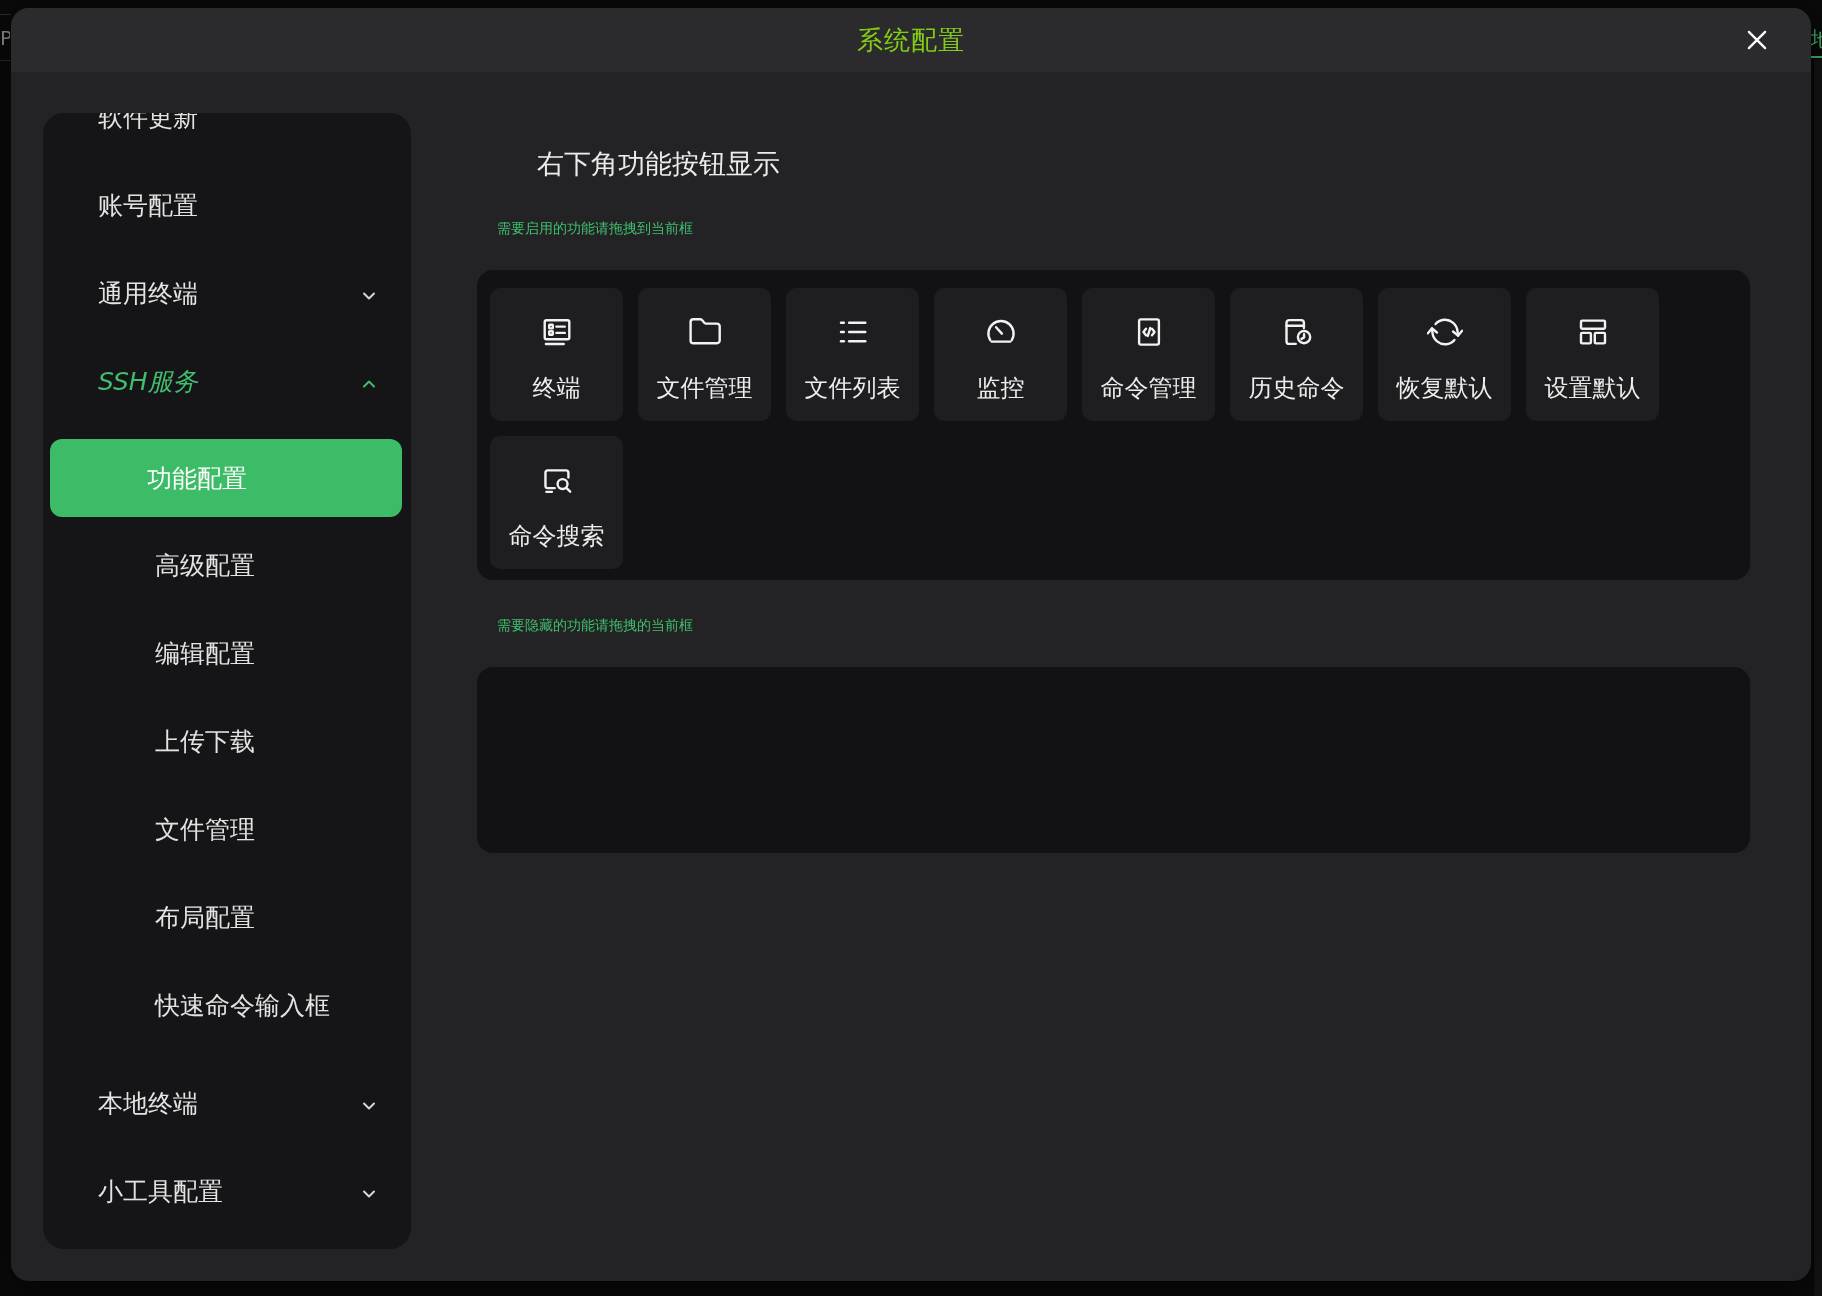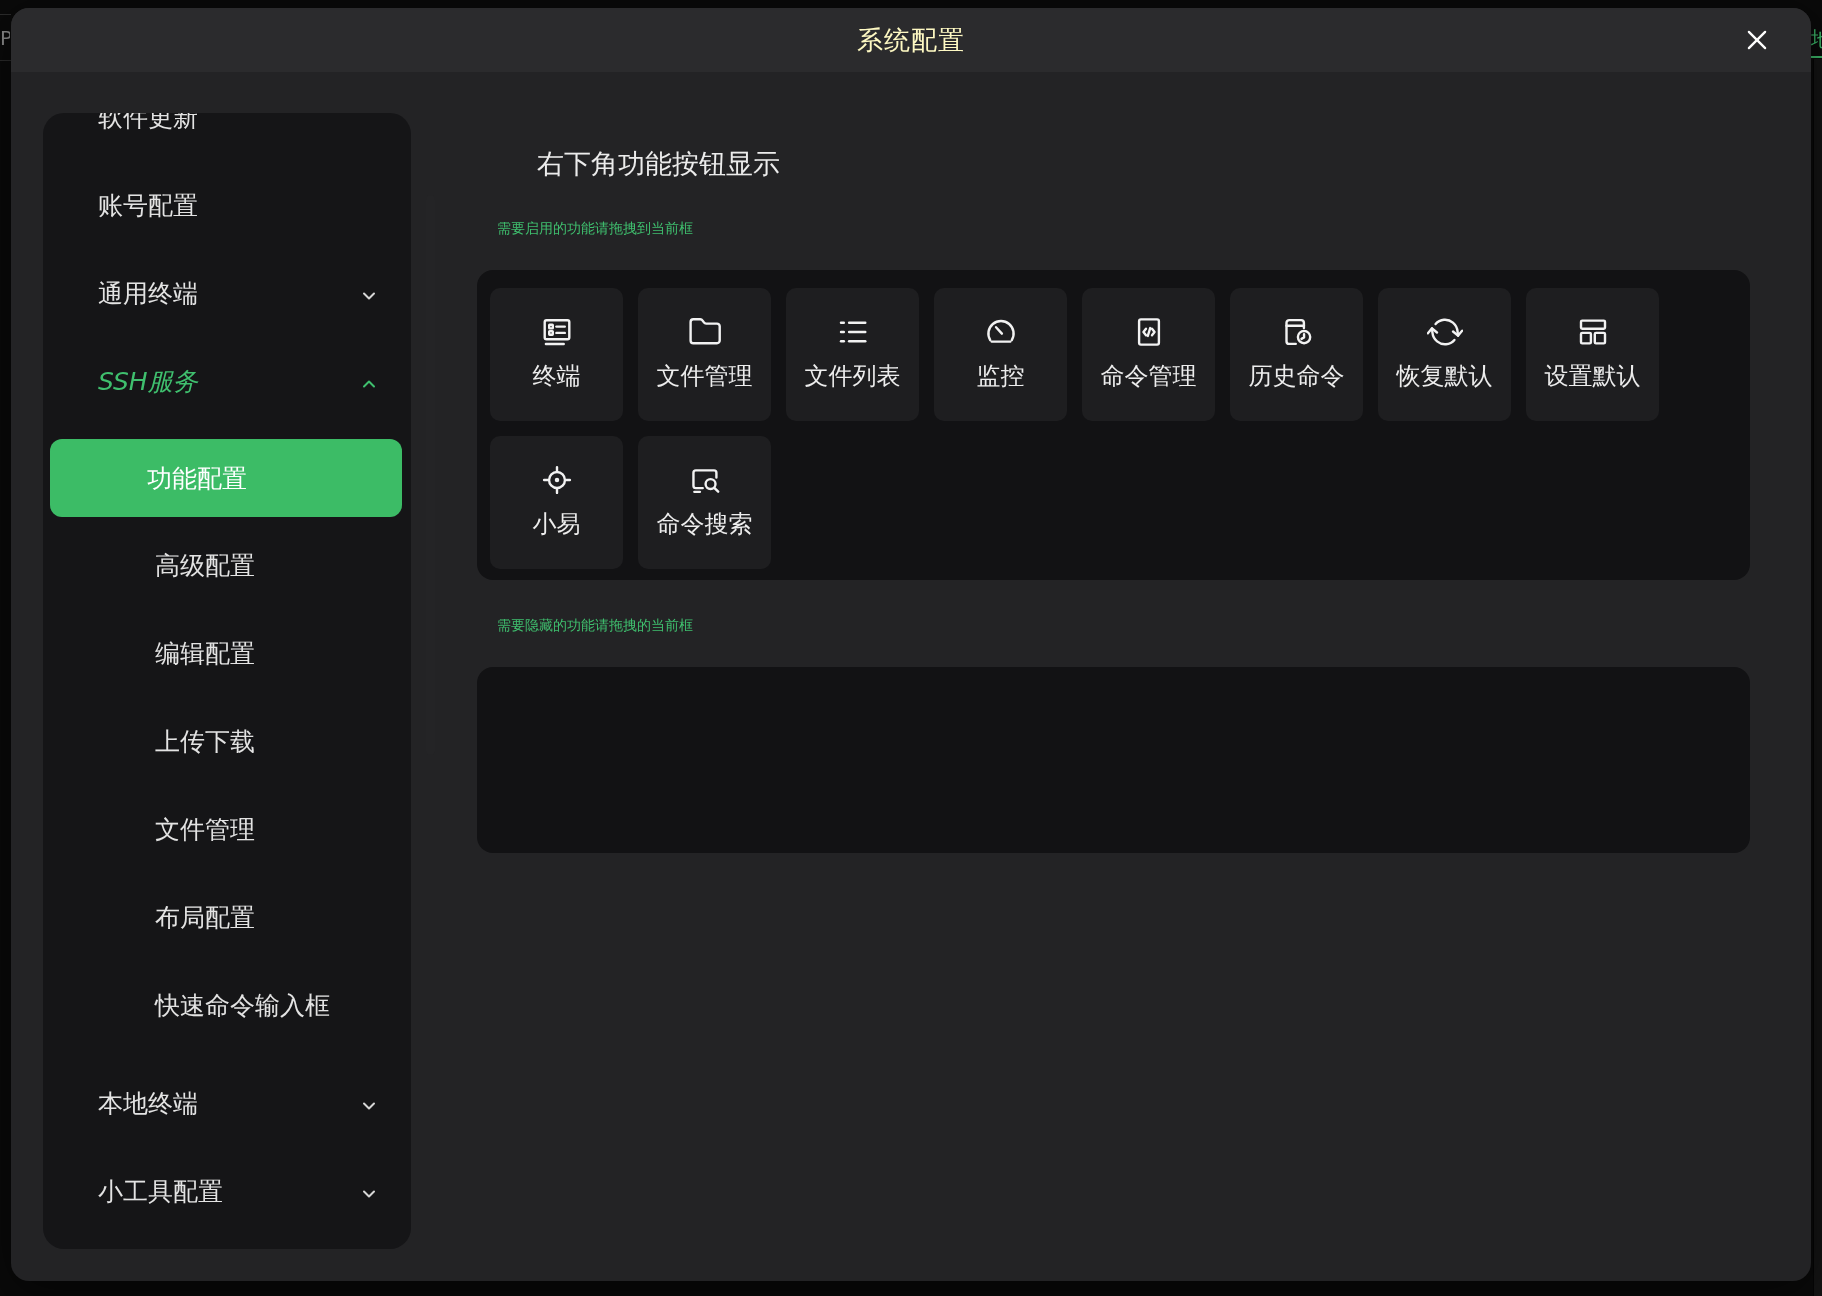--- a/index.html
+++ b/index.html
@@ -21,21 +21,21 @@
   .modal {
     position:absolute; left:11px; top:8px; width:1800px; height:1273px;
     background:#232325; border-radius:18px;
     box-shadow:0 10px 50px rgba(0,0,0,.6);
   }
   .modal-header {
     position:absolute; left:0; top:0; width:100%; height:64px;
     background:#2b2b2d; border-radius:18px 18px 0 0;
     display:flex; align-items:center; justify-content:center;
   }
-  .modal-title { font-size:26px; color:#fef9c3; font-weight:500; letter-spacing:1px;text-align:center; }
+  .modal-title { font-size:26px; color:#84cc16; font-weight:500; letter-spacing:1px;text-align:center; }
   .close-btn {
     position:absolute; right:38px; top:16px; width:32px; height:32px;
     display:flex; align-items:center; justify-content:center; cursor:pointer;
   }
 
   
   .sidebar {
     position:absolute; left:32px; top:105px; width:368px; height:1136px;
     background:#151517; border-radius:21px; overflow:hidden;
   }
@@ -67,20 +67,21 @@
   .hint-hidden  { top:609px; }
   .drop-zone {
     position:absolute; left:466px; width:1273px; background:#121214; border-radius:16px;
   }
   .zone-enabled { top:262px; height:310px; padding:18px 13px; display:flex; flex-wrap:wrap; gap:15px; align-content:flex-start; }
   .zone-hidden  { top:659px; height:186px; }
   .fn-card {
     width:133px; height:133px; background:#1e1e20; border-radius:10px;
     display:flex; flex-direction:column; align-items:center; padding-top:26px;
     cursor:grab;
+    gap:12px;
   }
   .fn-icon { width:36px; height:36px; display:block; }
   .fn-label { margin-top:10px; font-size:24px; color:#ededed; white-space:nowrap; }
 </style>
 </head>
 <body>
 
 <div class="bg-line" style="left:0;top:14px;width:11px;"></div>
 <div class="bg-frag-left">PF</div>
 <div class="bg-line" style="left:0;top:60px;width:11px;"></div>
@@ -246,33 +247,20 @@
             <rect x="4" y="4.4" width="16" height="5.4" rx="0.8"></rect>
             <rect x="4" y="12.6" width="6.6" height="7" rx="0.8"></rect>
             <rect x="13.2" y="12.6" width="6.8" height="7" rx="0.8"></rect>
           </svg>
         </span>
         <span class="fn-label">设置默认</span>
       </div>
       <div class="fn-card">
         <span>
           <svg class="fn-icon" width="36" height="36" viewBox="0 0 24 24" fill="none" stroke="#f2f2f2" stroke-width="1.6" stroke-linecap="round" stroke-linejoin="round">
-            <circle cx="12" cy="12" r="5.3"></circle>
-            <circle cx="12" cy="12" r="1.5" fill="#f2f2f2" stroke="none"></circle>
-            <line x1="12" y1="3.4" x2="12" y2="6"></line>
-            <line x1="12" y1="18" x2="12" y2="20.6"></line>
-            <line x1="3.4" y1="12" x2="6" y2="12"></line>
-            <line x1="18" y1="12" x2="20.6" y2="12"></line>
-          </svg>
-        </span>
-        <span class="fn-label">小易</span>
-      </div>
-      <div class="fn-card">
-        <span>
-          <svg class="fn-icon" width="36" height="36" viewBox="0 0 24 24" fill="none" stroke="#f2f2f2" stroke-width="1.6" stroke-linecap="round" stroke-linejoin="round">
             <path d="M19.6 10.4V7.2c0-.9-.7-1.6-1.6-1.6H5.9c-.9 0-1.6.7-1.6 1.6v8.6c0 .9.7 1.6 1.6 1.6h4.6"></path>
             <circle cx="15.7" cy="14.7" r="3.3"></circle>
             <line x1="18.2" y1="17.2" x2="20.8" y2="19.8"></line>
             <line x1="4.9" y1="19.9" x2="8.6" y2="19.9"></line>
           </svg>
         </span>
         <span class="fn-label">命令搜索</span>
       </div>
     </div>
 

